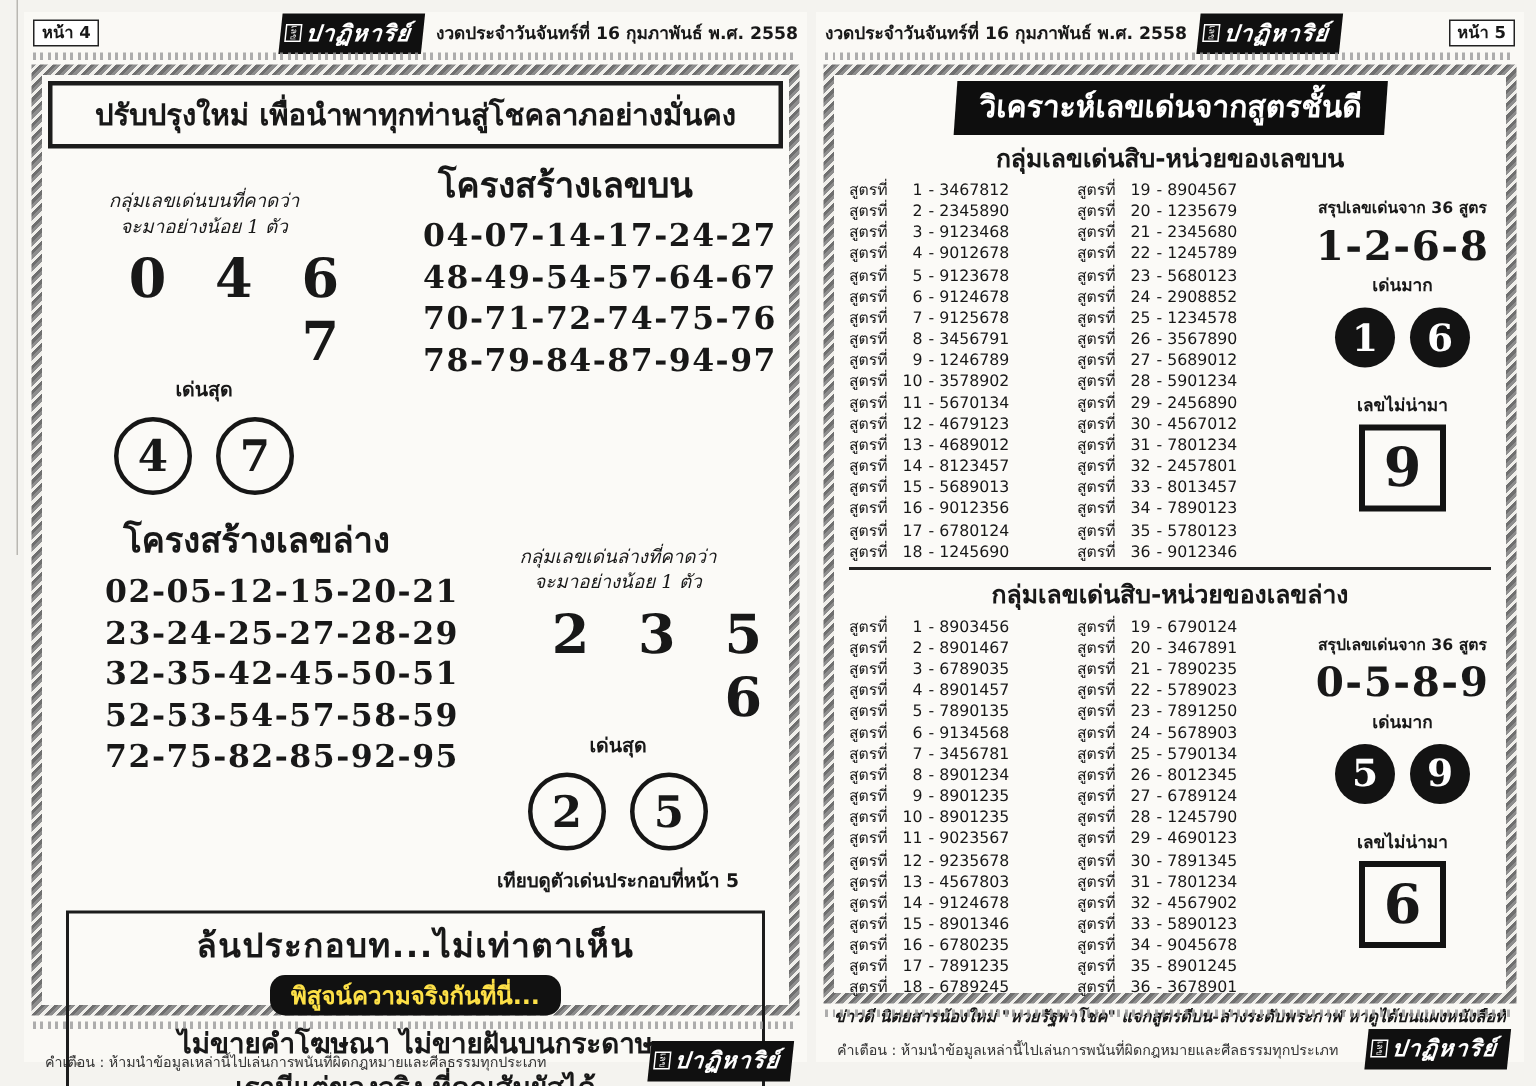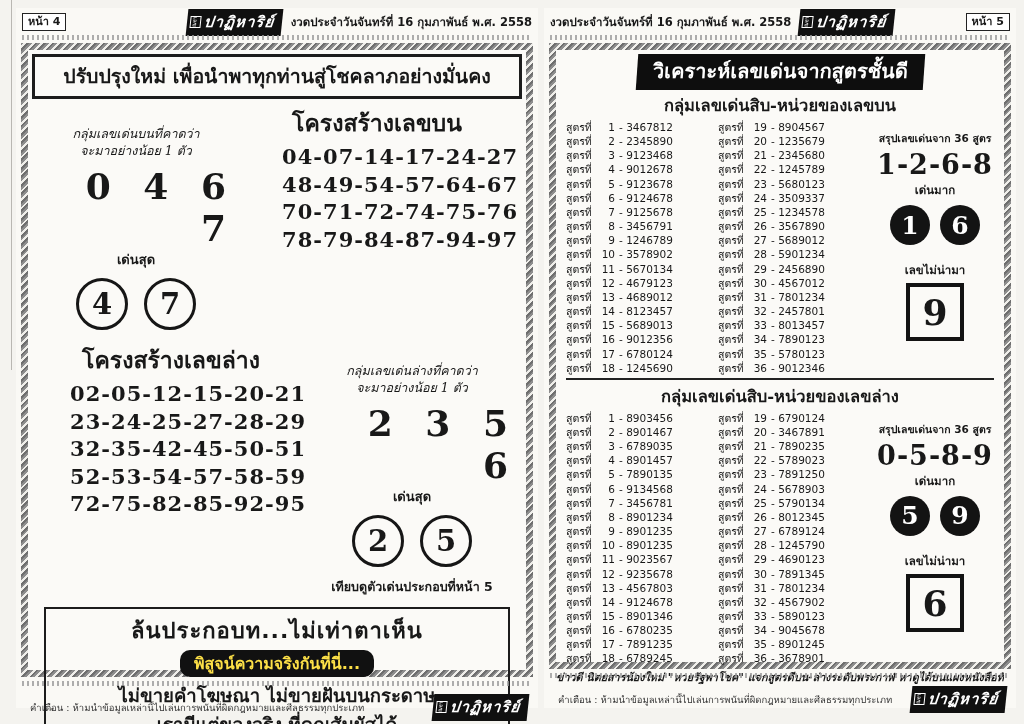--- a/index.html
+++ b/index.html
@@ -310,21 +310,21 @@
             <span class="f-val">- 1245789</span>
           </div>
           <div class="f-row">
             <span class="f-lab">สูตรที่</span>
             <span class="f-no">23</span>
             <span class="f-val">- 5680123</span>
           </div>
           <div class="f-row">
             <span class="f-lab">สูตรที่</span>
             <span class="f-no">24</span>
-            <span class="f-val">- 3509337</span>
+            <span class="f-val">- 2908852</span>
           </div>
           <div class="f-row">
             <span class="f-lab">สูตรที่</span>
             <span class="f-no">25</span>
             <span class="f-val">- 1234578</span>
           </div>
           <div class="f-row">
             <span class="f-lab">สูตรที่</span>
             <span class="f-no">26</span>
             <span class="f-val">- 3567890</span>

